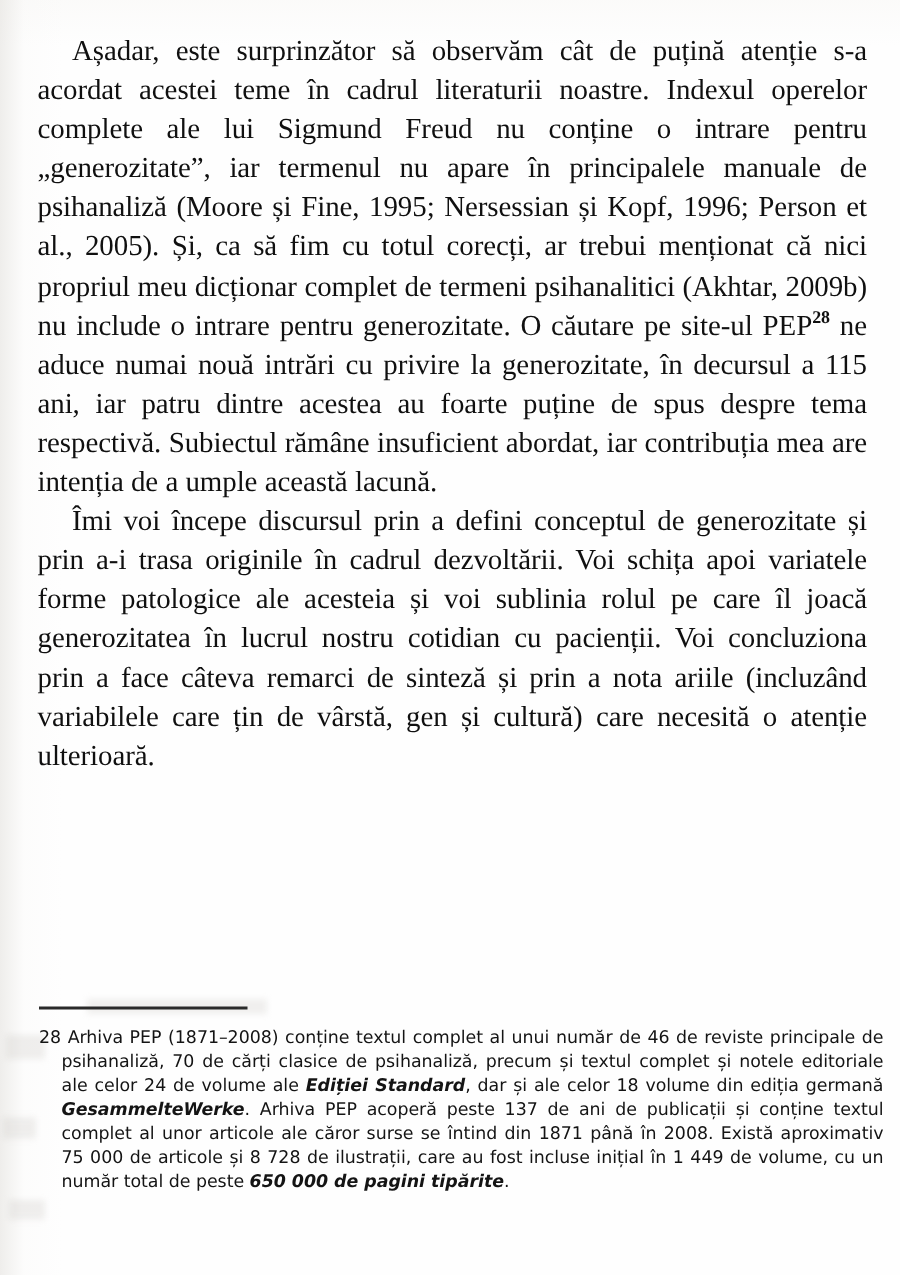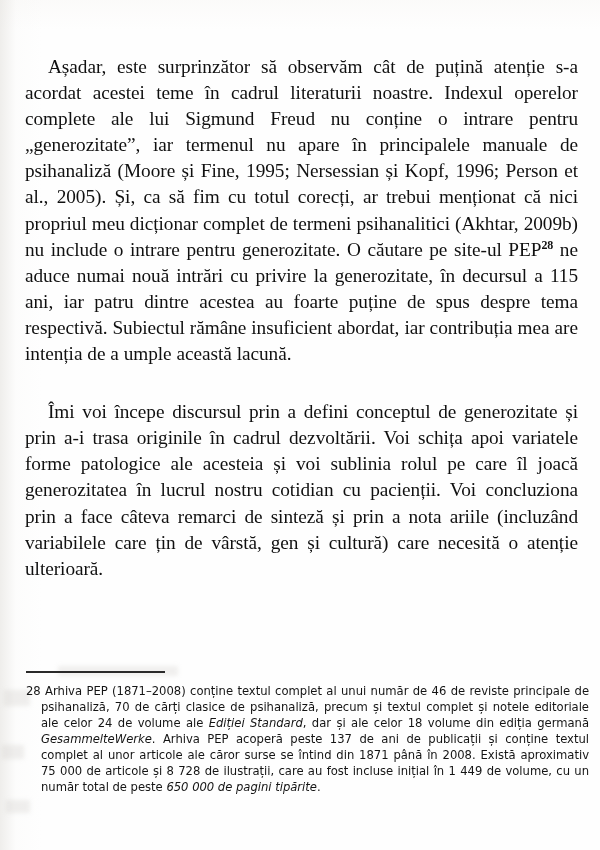--- a/index.html
+++ b/index.html
@@ -45,21 +45,20 @@
     text-align: justify;
     text-justify: inter-word;
     letter-spacing: -0.05px;
     word-spacing: 0.1px;
   }
   #body-text p {
     margin: 0;
   }
   #body-text p.indent {
     text-indent: 23px;
-    margin-top: 32px;
   }
   sup.fn {
     font-size: 0.62em;
     vertical-align: super;
     line-height: 0;
     font-weight: 600;
   }
 
   
   #ghost {
@@ -96,21 +95,21 @@
     font-size: 11.6px;
     line-height: 16.0px;
     text-align: justify;
     text-justify: inter-word;
     color: #141414;
     padding-left: 15px;
     text-indent: -15px;
     letter-spacing: -0.02px;
   }
   #footnote .marker { }
-  #footnote i { font-style: italic; }
+  #footnote i { font-style: italic; font-weight: bold; }
 
   
   .smudge {
     position: absolute;
     background: rgba(190,186,182,0.22);
     filter: blur(2.2px);
     pointer-events: none;
   }
 </style>
 </head>

